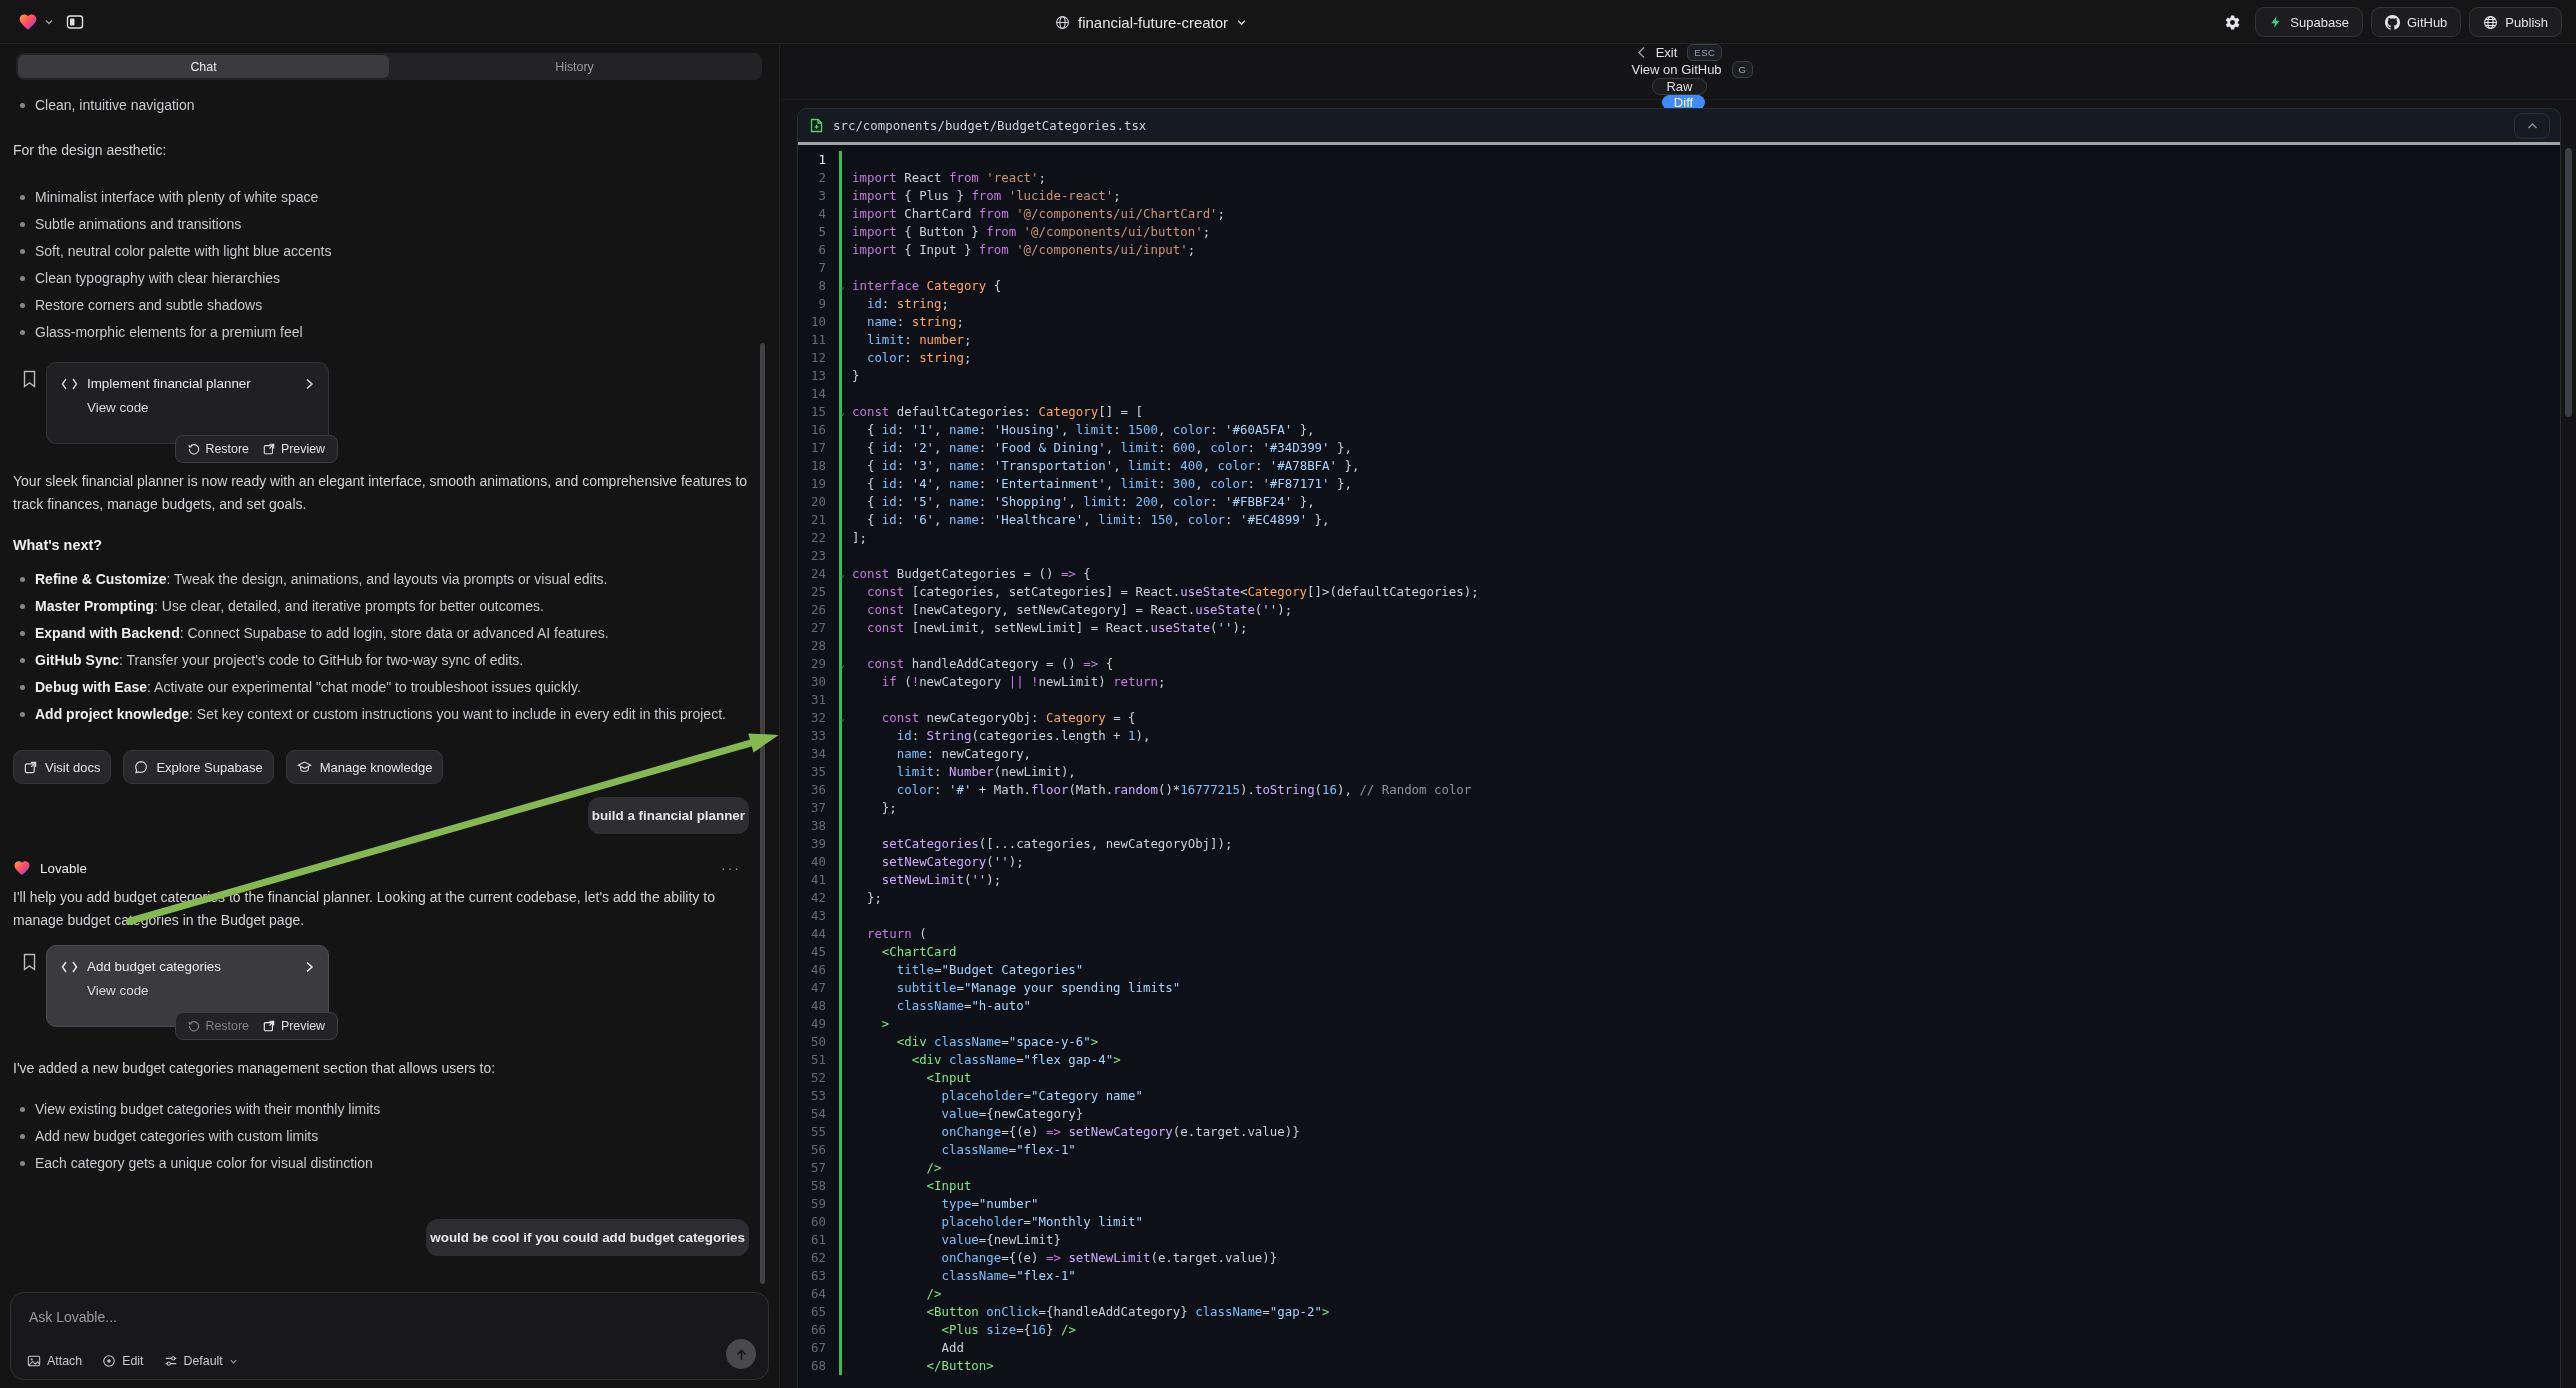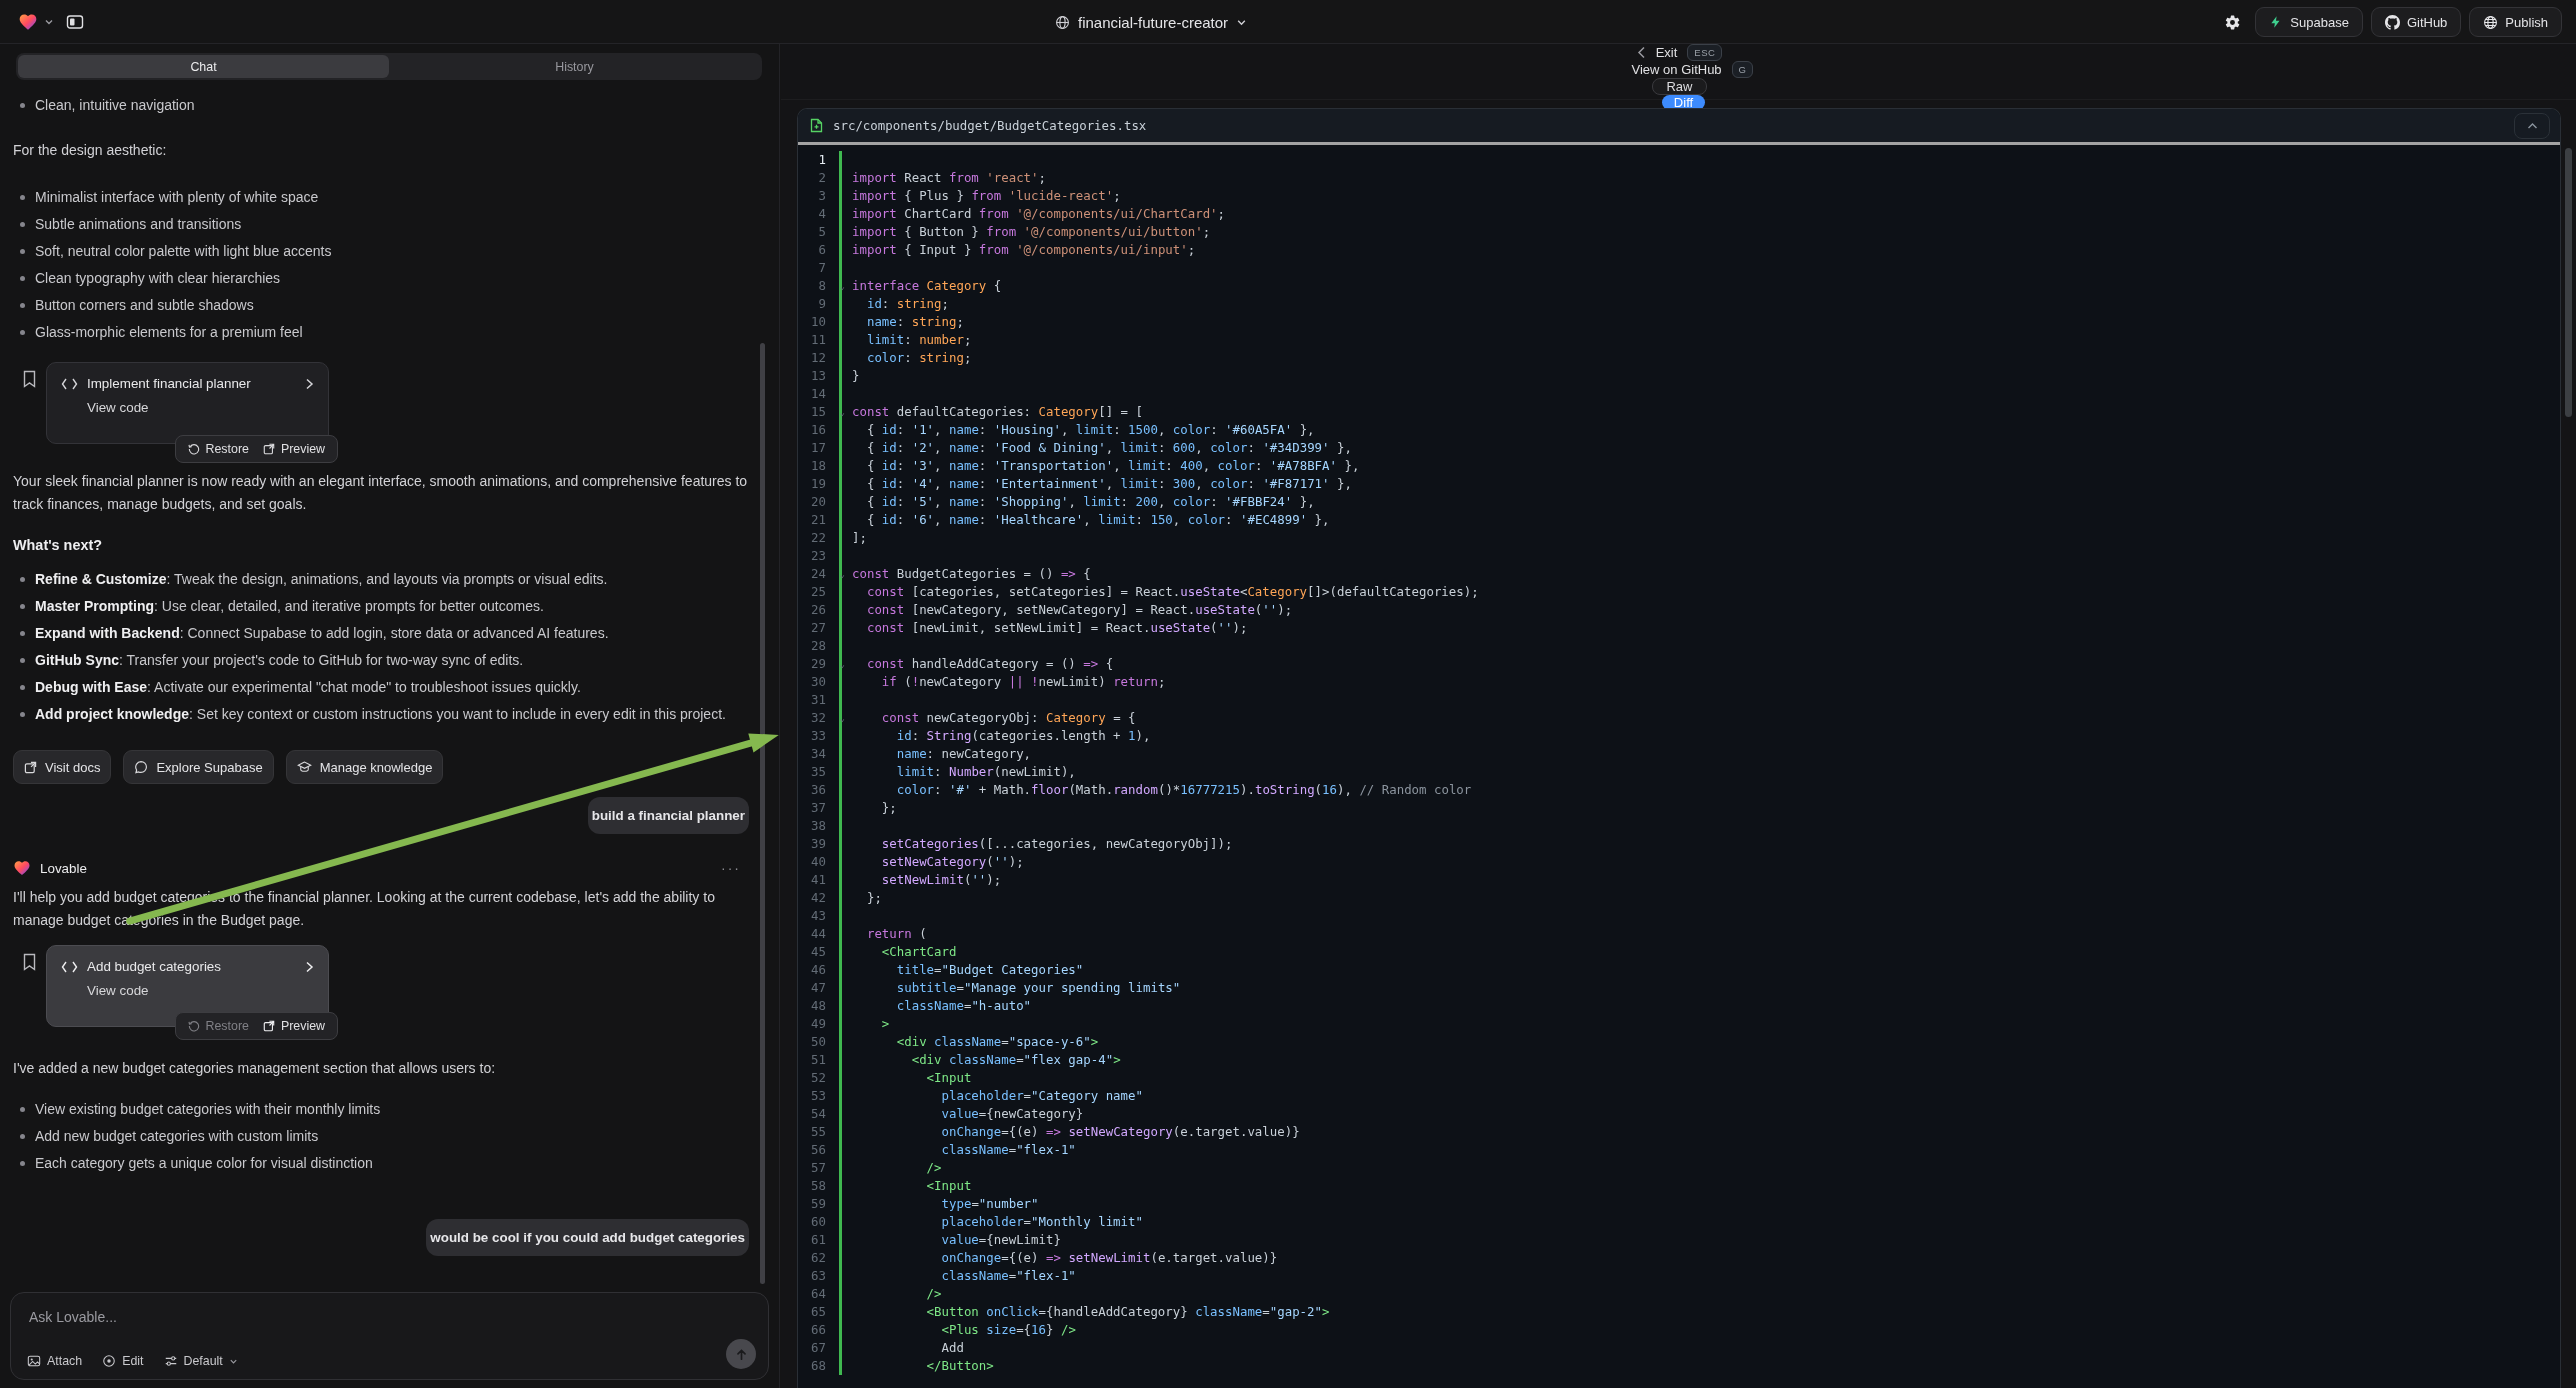--- a/index.html
+++ b/index.html
@@ -223,21 +223,21 @@
             <span>Soft, neutral color palette with light blue accents</span>
           </div>
 
           <div class="bullet-li">
             <span class="dot"></span>
             <span>Clean typography with clear hierarchies</span>
           </div>
 
           <div class="bullet-li">
             <span class="dot"></span>
-            <span>Button corners and subtle shadows</span>
+            <span>Restore corners and subtle shadows</span>
           </div>
 
           <div class="bullet-li">
             <span class="dot"></span>
             <span>Glass-morphic elements for a premium feel</span>
           </div>
         </div>
 
       <div class="card-row" style="margin-top:16px">
         <span class="bm-icon">

